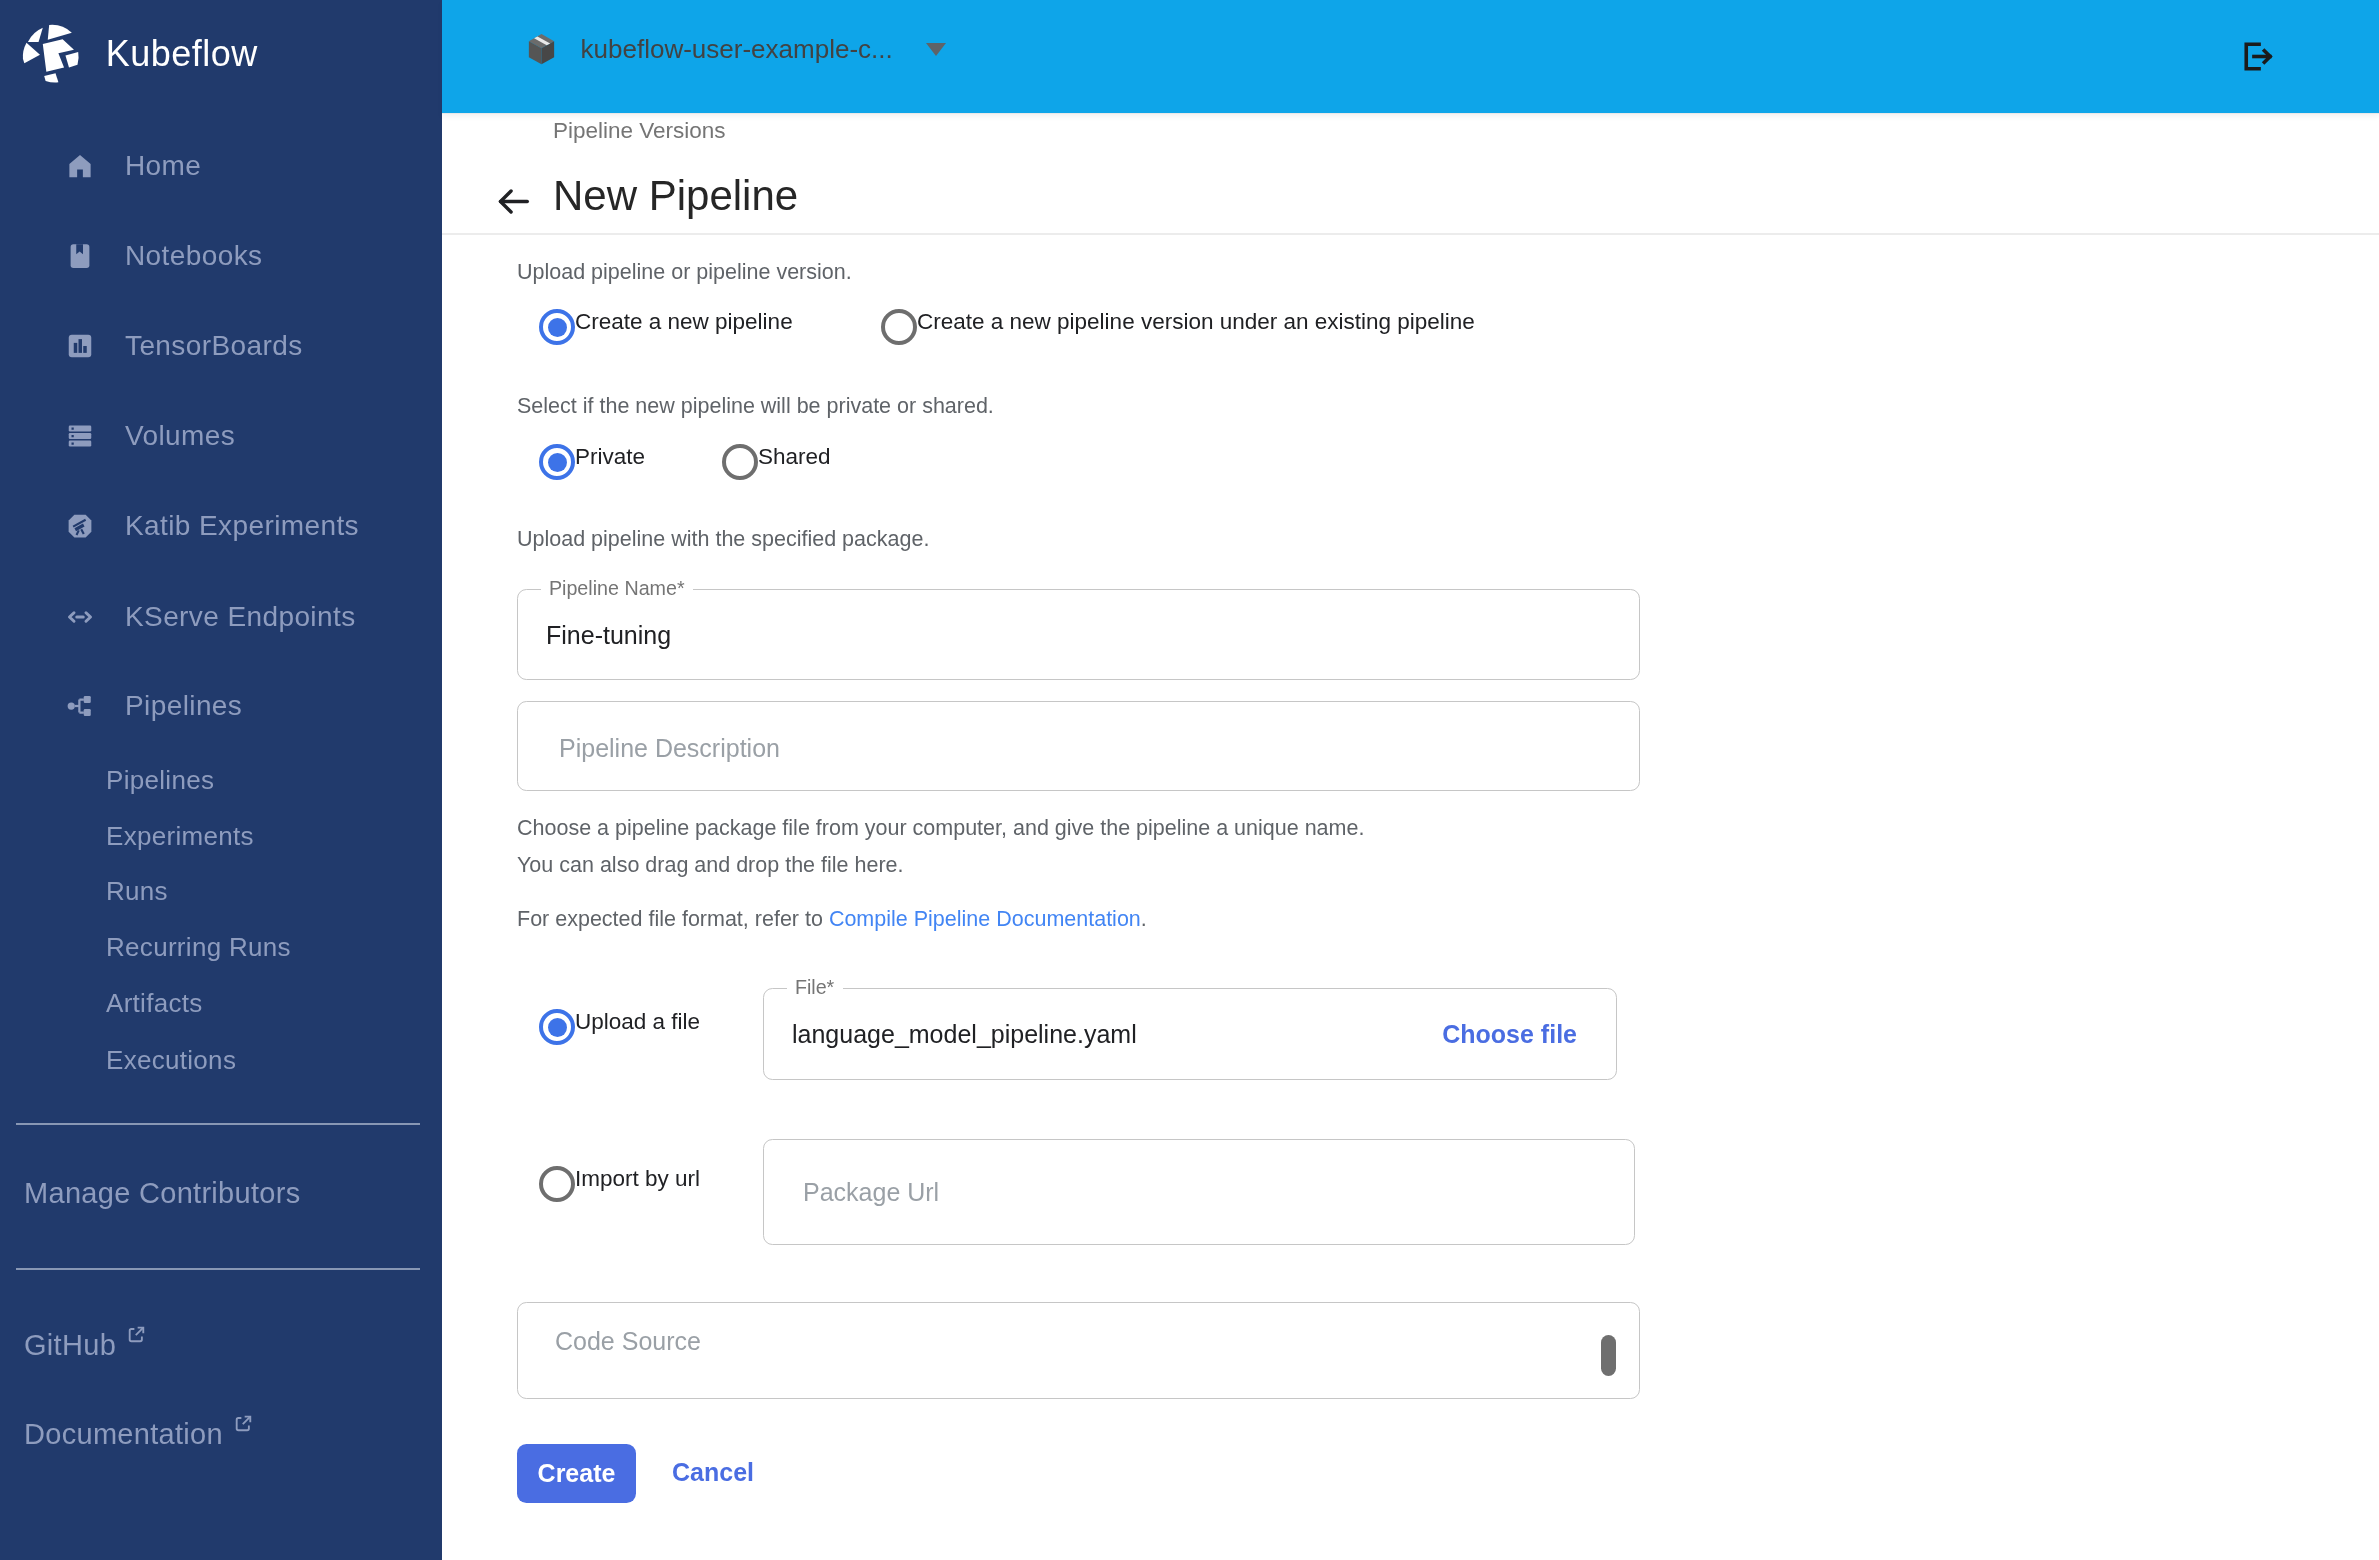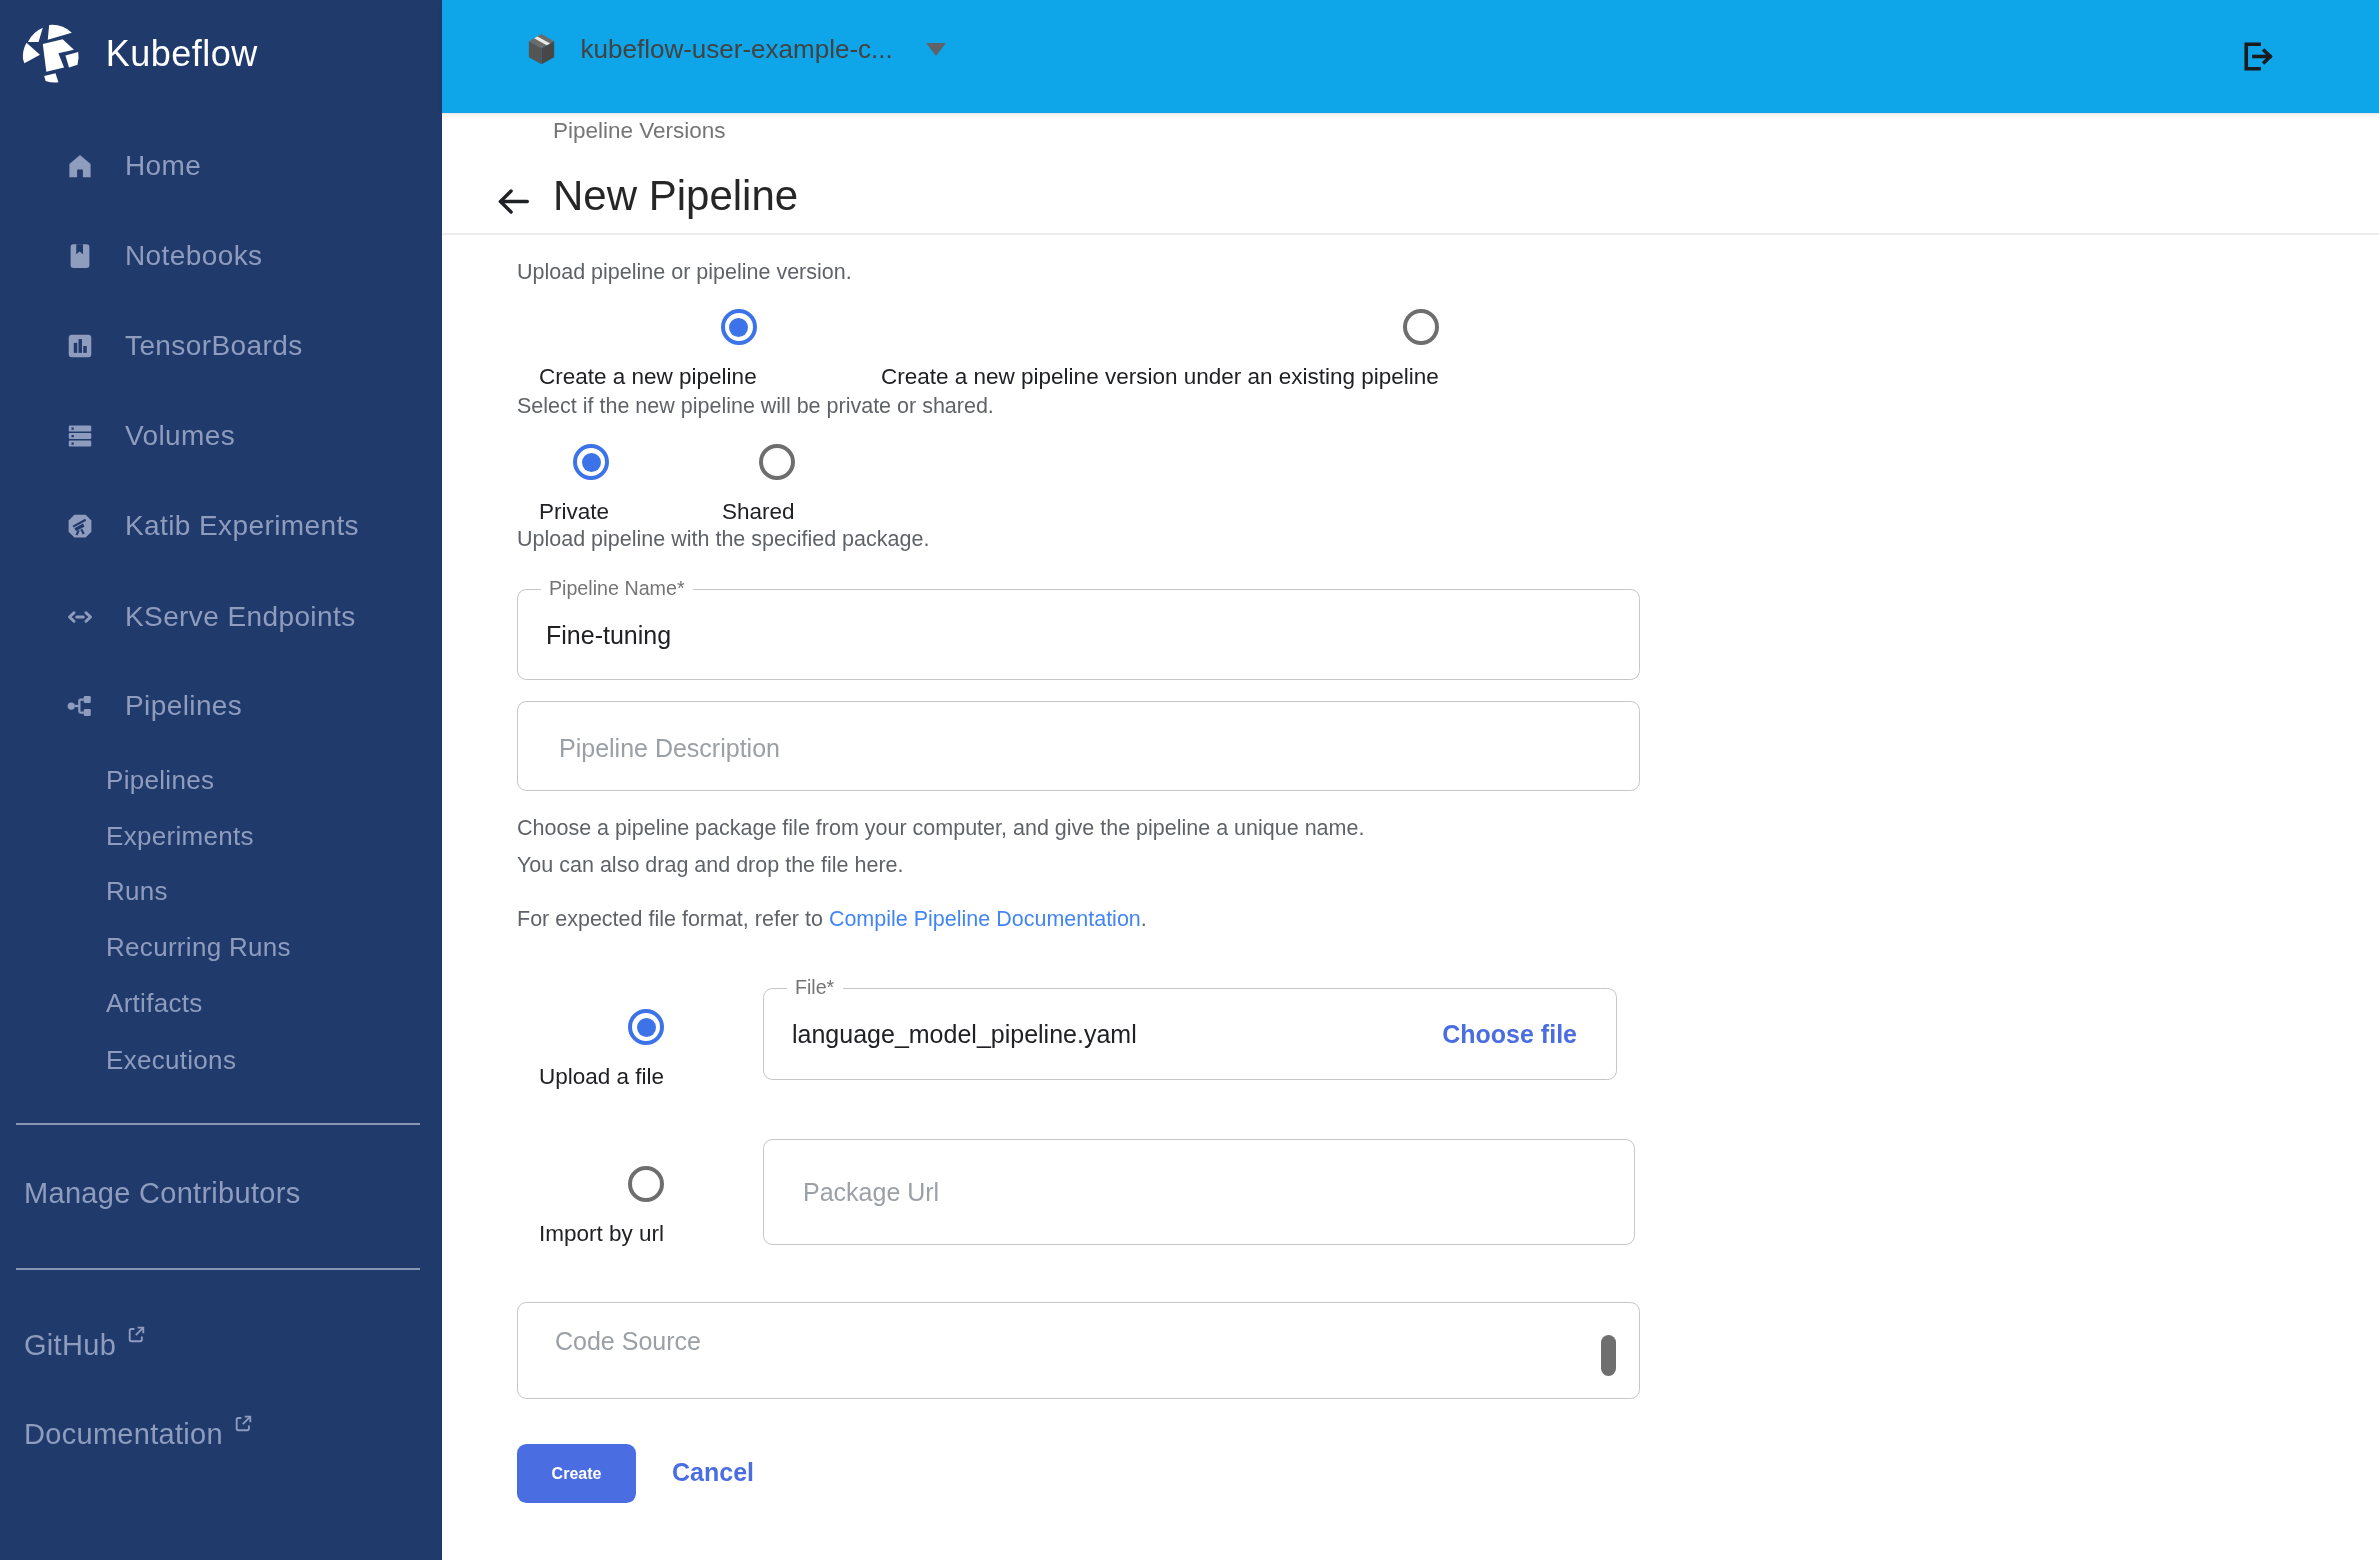--- a/index.html
+++ b/index.html
@@ -32,37 +32,37 @@
   .logout{position:absolute;right:103px;top:36px;width:41px;height:41px;color:#1b1b1b;cursor:pointer;}
 
   .breadcrumb{position:absolute;left:111px;top:118px;font-size:22.5px;color:#757575;}
   .back-btn{position:absolute;left:52px;top:182px;width:39px;height:39px;color:#202124;cursor:pointer;}
   .page-title{position:absolute;left:111px;top:172px;font-size:42px;font-weight:400;color:#262626;margin:0;}
   .hdr-divider{position:absolute;left:0;right:0;top:233px;height:1.9px;background:#ececec;}
 
   .help{position:absolute;left:75px;font-size:21.5px;color:#5f6368;}
   .doc-link{color:var(--accent-link,#4285f4);cursor:pointer;}
 
-  .cluster{position:absolute;display:flex;align-items:flex-end;gap:19px;flex-direction:column;}
+  .cluster{position:absolute;display:flex;align-items:flex-start;}
   .radio{width:28px;height:28px;border-radius:50%;border:4.7px solid #6e6e6e;position:relative;flex:0 0 auto;cursor:pointer;}
   .radio.checked{border-color:var(--accent-blue,#3d73e8);}
   .radio.checked .dot{position:absolute;left:50%;top:50%;width:19px;height:19px;margin:-9.4px 0 0 -9.4px;
                       border-radius:50%;background:var(--accent-blue,#3d73e8);}
   .opt-label{font-size:22.5px;color:#202124;cursor:pointer;}
 
   .field{position:absolute;border:1.9px solid #c6c6c6;border-radius:9.4px;background:#fff;box-sizing:border-box;}
   .field-chip{position:absolute;top:-13px;left:22.5px;background:#fff;padding:0 8.4px;font-size:19.7px;color:#757575;}
   .field-value{position:absolute;left:28px;top:50%;transform:translateY(-50%);font-size:25px;color:#202124;}
   .placeholder{color:#9aa0a6;}
   .choose-file{position:absolute;right:39px;top:50%;transform:translateY(-50%);
                font-size:25px;font-weight:bold;color:var(--button-blue,#4a6de2);cursor:pointer;}
   .scroll-pill{position:absolute;right:23.4px;top:32px;width:15px;height:41px;border-radius:8.4px;background:#6f6f6f;}
 
   .create-btn{position:absolute;left:75px;top:1444px;width:119px;height:59px;border:none;border-radius:9.4px;
-              background:var(--button-blue,#4a6de2);color:#fff;font-size:16px;font-weight:bold;
+              background:var(--button-blue,#4a6de2);color:#fff;font-size:25px;font-weight:bold;
               font-family:inherit;cursor:pointer;}
   .cancel-btn{position:absolute;left:230px;top:1458px;font-size:25px;font-weight:bold;
               color:var(--button-blue,#4a6de2);cursor:pointer;}
 </style>
 </head>
 <body>
 
 <div class="sidebar">
 
   <div class="logo">

